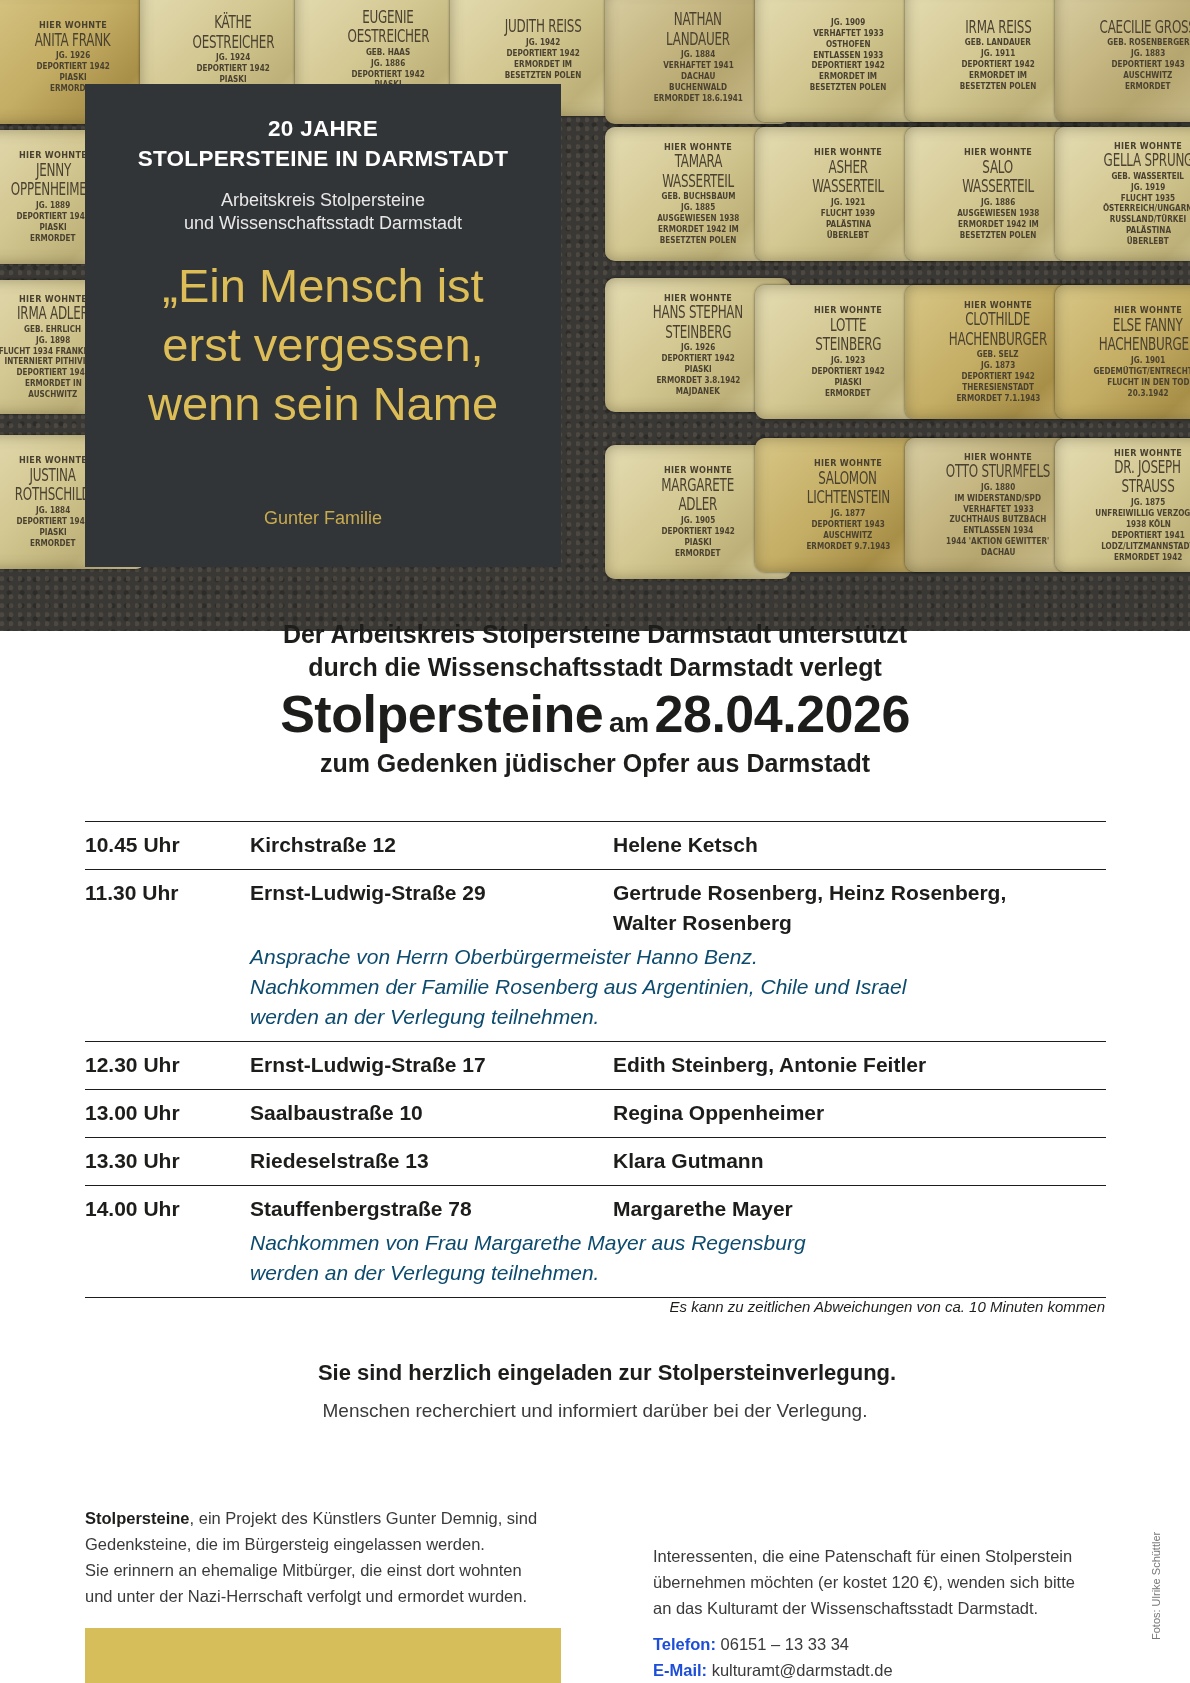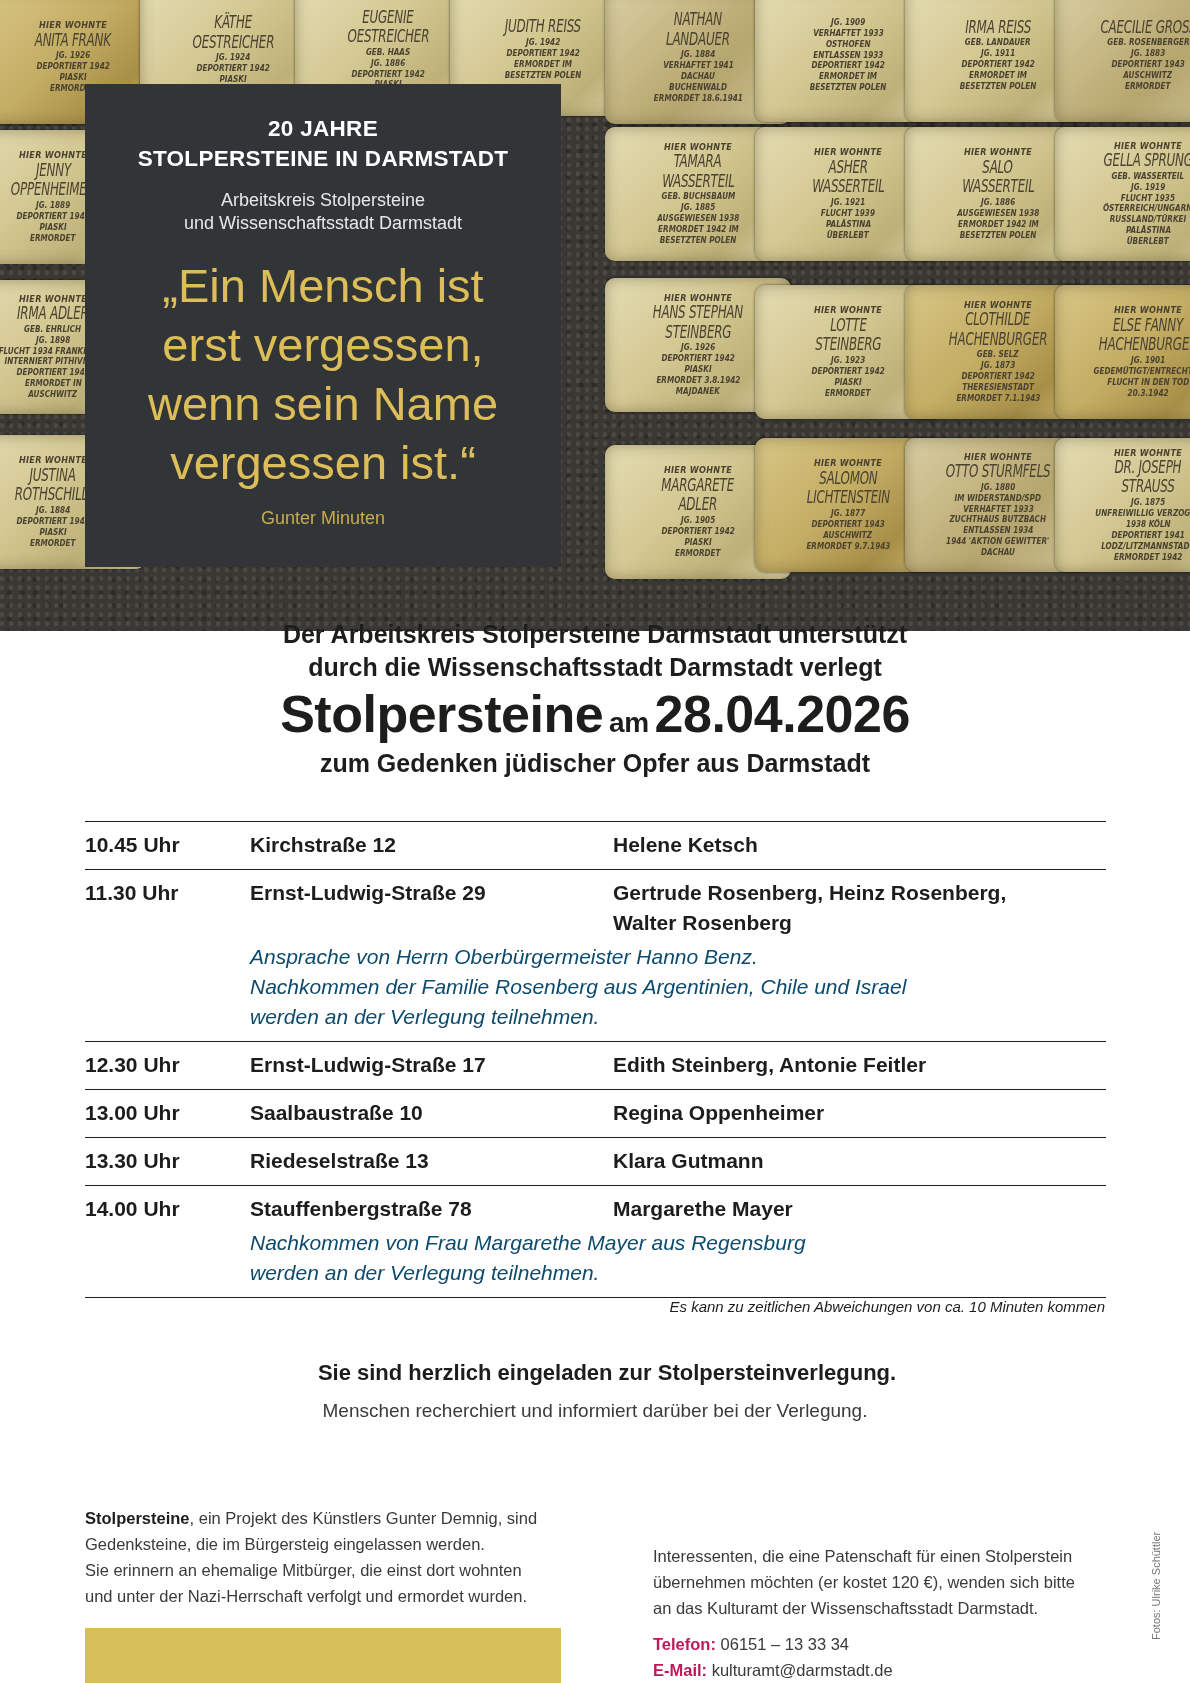--- a/index.html
+++ b/index.html
@@ -8,21 +8,20 @@
 
   
   .photo {
     position: absolute; left: 0; top: 0; width: 1190px; height: 631px;
     background: #3a3834;
     background-image:
       radial-gradient(circle at 20% 30%, rgba(90,85,75,.6) 0 2px, transparent 3px),
       radial-gradient(circle at 70% 60%, rgba(40,38,35,.7) 0 2px, transparent 3px);
     background-size: 9px 9px, 13px 13px;
     overflow: hidden;
-    font-style: italic;
   }
   .stone {
     position: absolute; width: 186px; height: 134px; border-radius: 10px;
     background: linear-gradient(135deg, #d9cfa4 0%, #c6b783 35%, #b5a56e 60%, #cfc396 100%);
     box-shadow: inset 0 0 14px rgba(80,70,40,.45), 0 0 3px rgba(0,0,0,.6);
     display: flex; flex-direction: column; align-items: center; justify-content: center;
     font-family: "DejaVu Sans Condensed", "DejaVu Sans", sans-serif;
     color: #4a4230; text-align: center; line-height: 1.15; overflow: hidden;
   }
   .stone.warm { background: linear-gradient(135deg, #d8c787 0%, #c4ad64 45%, #a88f48 75%, #cdb874 100%); }
@@ -74,21 +73,21 @@
   
   .invite { position: absolute; left: 0; width: 1190px; text-align: center; }
   .invite .ti { position: absolute; left: 0; right: 0; top: 1360px; font-size: 22px; font-weight: bold; padding-left: 24px; }
   .invite .tx { position: absolute; left: 0; right: 0; top: 1398px; font-size: 19px; line-height: 26px; color: #3a3a3a; font-weight: 300; }
 
   
   .foot-left { position: absolute; left: 85px; top: 1505px; width: 480px; font-size: 16.5px; line-height: 26px; color: #3a3a3a; }
   .foot-left b { color: #1d1d1b; }
   .foot-right { position: absolute; left: 653px; top: 1543px; width: 460px; font-size: 16.5px; line-height: 26px; color: #3a3a3a; }
   .foot-right .contact { margin-top: 10px; }
-  .foot-right .contact b { color: #be185d; }
+  .foot-right .contact b { color: #1d4ed8; }
   .gold-bar { position: absolute; left: 85px; top: 1628px; width: 476px; height: 55px; background: #d6be5b; }
   .credit {
     position: absolute; left: 1150px; top: 1640px; transform-origin: left top; transform: rotate(-90deg);
     font-size: 11px; color: #777; white-space: nowrap;
   }
 </style>
 </head>
 <body>
 
 <div class="photo" id="photo">
@@ -310,23 +309,22 @@
     <div>STOLPERSTEINE IN DARMSTADT</div>
   </div>
   <div class="org">
     <div>Arbeitskreis Stolpersteine</div>
     <div>und Wissenschaftsstadt Darmstadt</div>
   </div>
   <div class="quote">
     <div>„Ein Mensch ist</div>
     <div>erst vergessen,</div>
     <div>wenn sein Name</div>
-    <div>vergessen ist.“</div>
-  </div>
-  <div class="author">Gunter Minuten</div>
+  </div>
+  <div class="author">Gunter Familie</div>
 </div>
 
 <div class="headline">
   <div class="l1">
     <div>Der Arbeitskreis Stolpersteine Darmstadt unterstützt</div>
     <div>durch die Wissenschaftsstadt Darmstadt verlegt</div>
   </div>
   <div class="l2">
     <span>Stolpersteine</span><span class="am">am</span><span>28.04.2026</span>
   </div>

